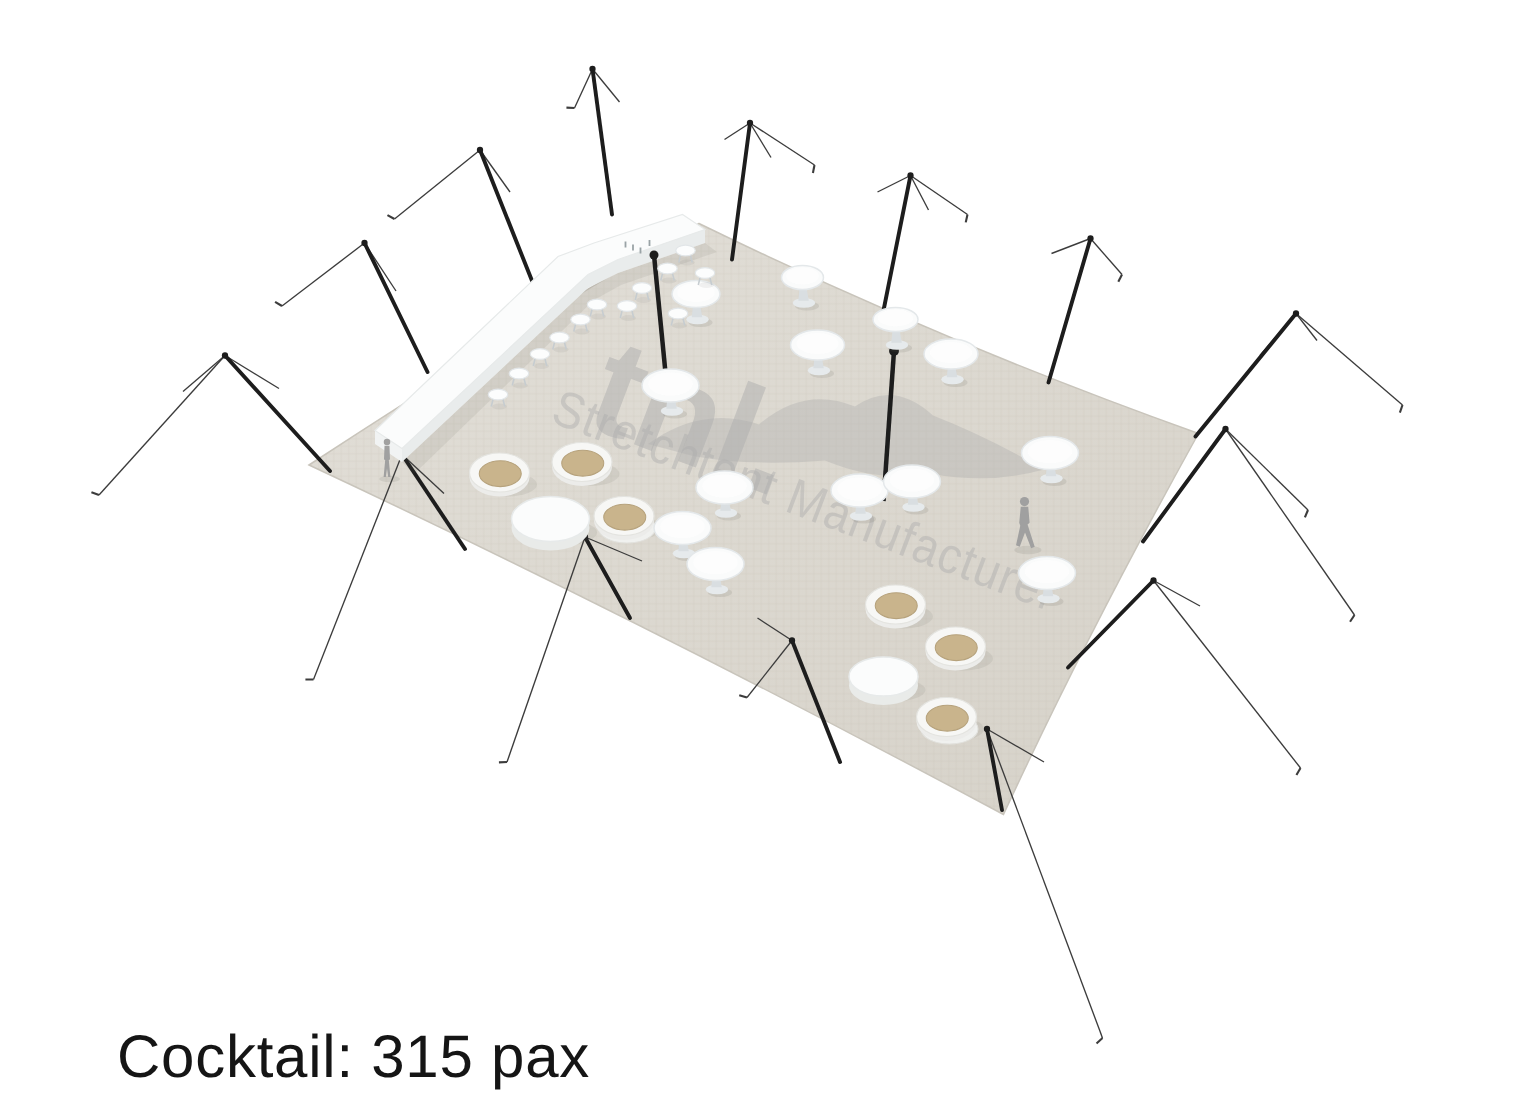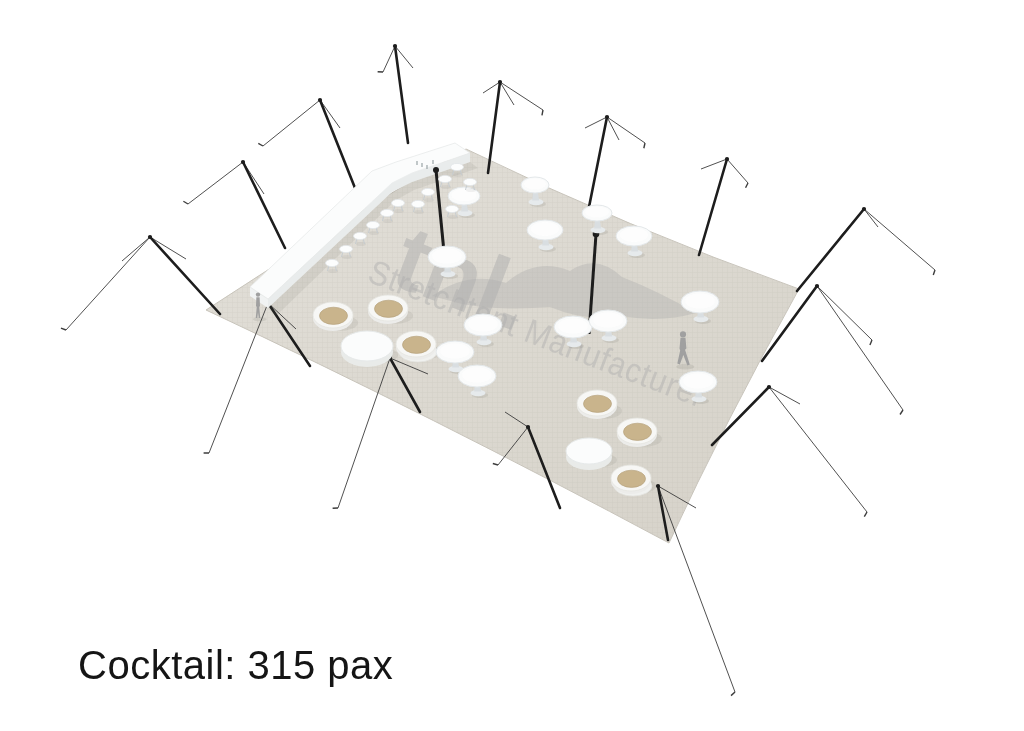--- a/index.html
+++ b/index.html
@@ -1,19 +1,19 @@
 <!DOCTYPE html>
 <html><head>
 <meta charset="utf-8">
 <style>
   html,body{margin:0;padding:0;background:#ffffff;}
   #stage{position:relative;width:1024px;height:731px;background:#ffffff;overflow:hidden;
          font-family:"Liberation Sans", sans-serif;}
   #scene{position:absolute;left:0;top:0;}
-  #caption{position:absolute;left:78px;top:642px;font-size:40px;line-height:1.15;
+  #caption{position:absolute;left:78px;top:682px;font-size:40px;line-height:1.15;
            color:#151515;letter-spacing:0.5px;font-family:"Liberation Sans", sans-serif;}
 </style>
 </head>
 <body>
 
 <div id="stage">
   <svg id="scene" width="1024" height="731" viewBox="0 0 1024 731" xmlns="http://www.w3.org/2000/svg">
       <defs>
         <linearGradient id="floorGrad" x1="0" y1="0" x2="1" y2="1">
           <stop offset="0" stop-color="#e2dfd8"></stop>

